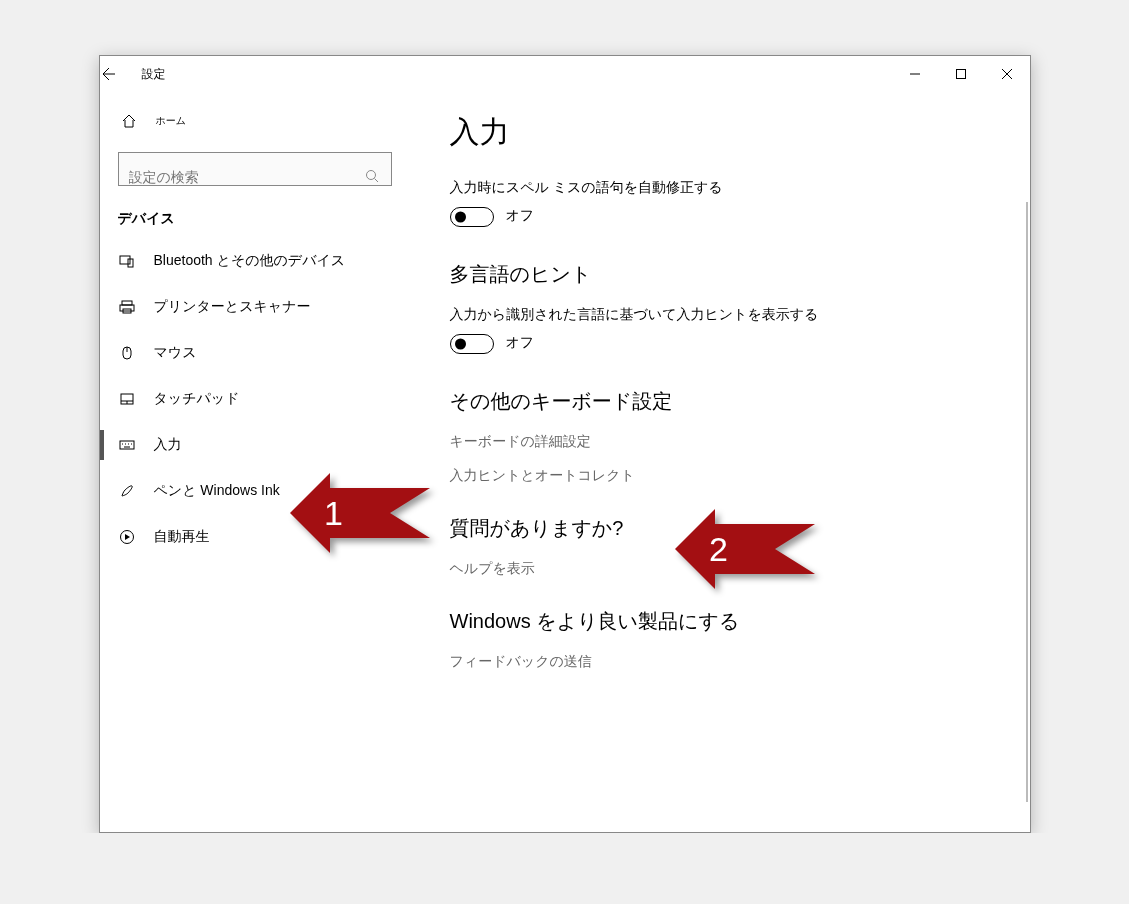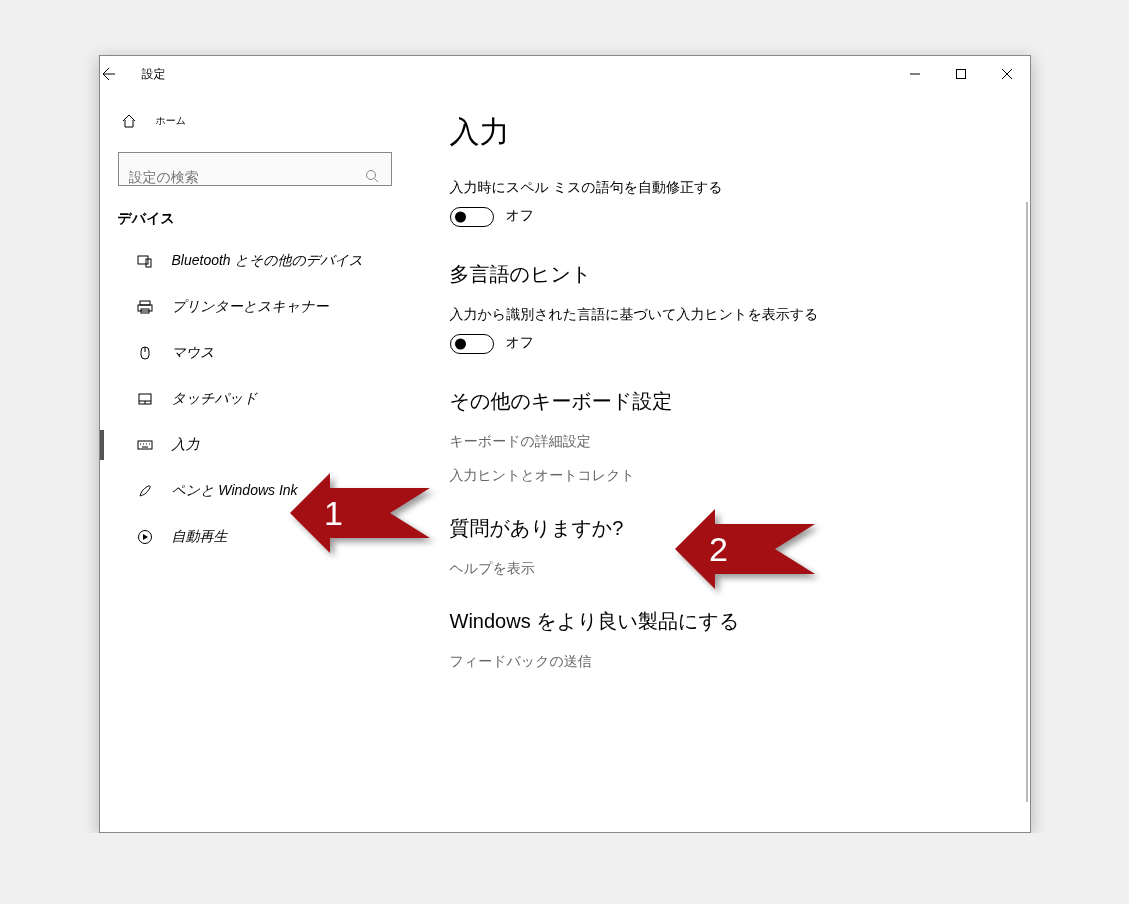--- a/index.html
+++ b/index.html
@@ -63,25 +63,24 @@
     border:none; background:transparent; outline:none;
     flex:1; font-size: 14px; color:#666;
   }
   .category {
     font-weight: 600;
     padding: 8px 18px 10px 18px;
     font-size: 14px;
   }
   .nav-item {
     display:flex; align-items:center; gap:18px;
-    padding: 14px 36px;
+    padding: 14px 18px;
     font-size: 14px;
     color:#000;
     position: relative;
-    font-style: italic;
   }
   .nav-item.selected::before {
     content:"";
     position:absolute; left:0; top:8px; bottom:8px;
     width:4px; background:#555;
   }
   .icon { width:18px; height:18px; display:inline-flex; align-items:center; justify-content:center; color:#000; }
 
   .main {
     flex:1;

